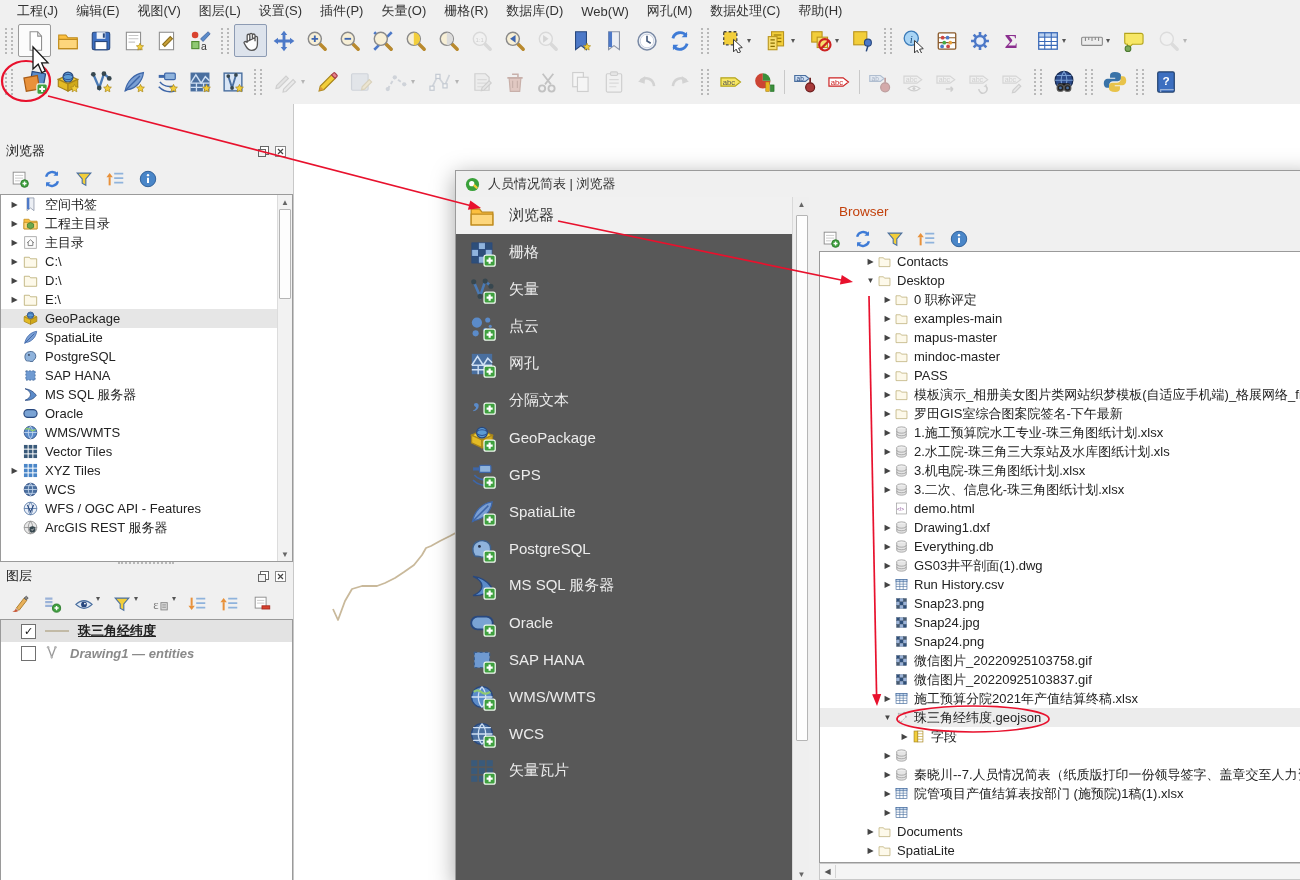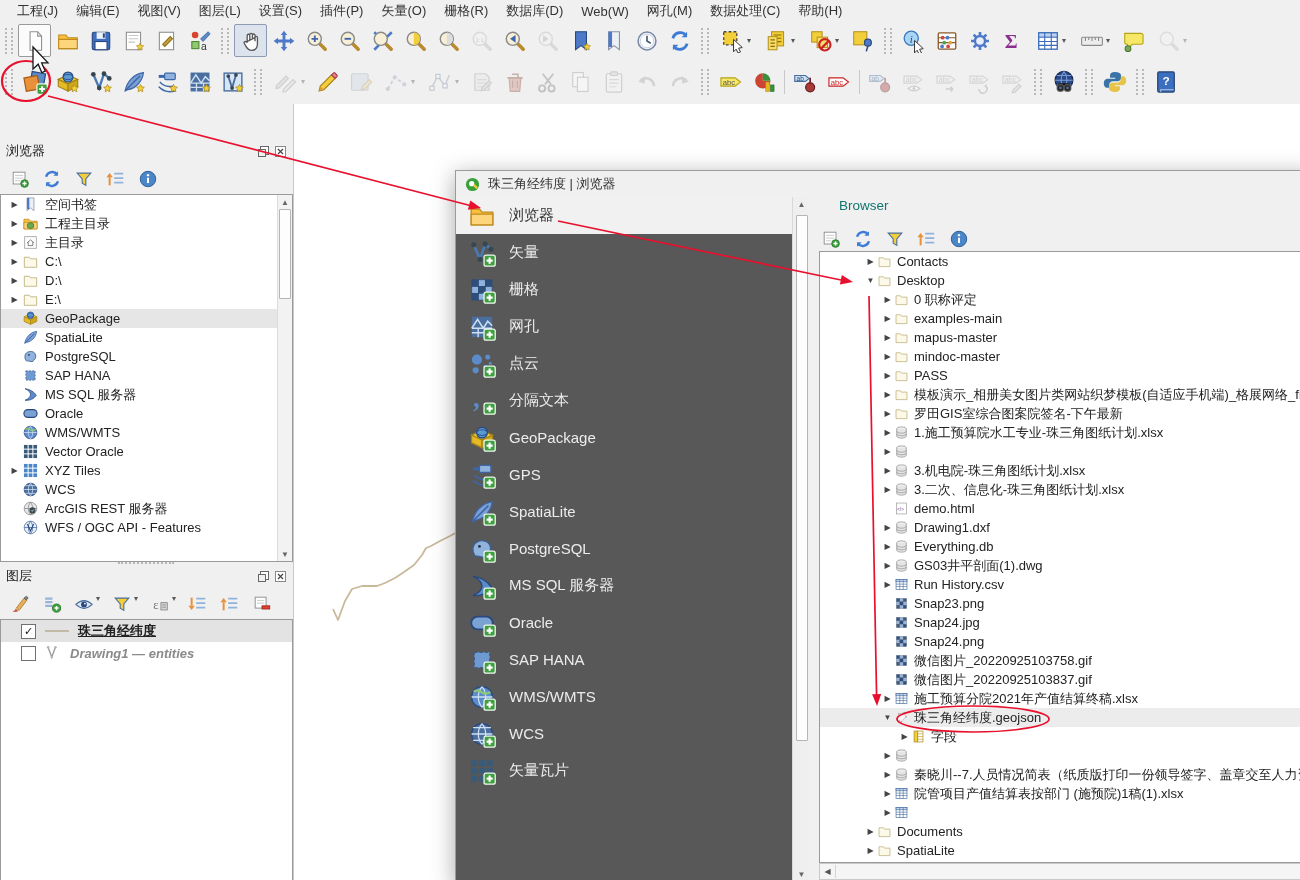--- a/index.html
+++ b/index.html
@@ -57,21 +57,21 @@
   #dialog{position:absolute;left:455px;top:170px;width:860px;height:712px;background:#f0f0f0;
           border:1px solid #9b9b9b;box-shadow:0 5px 22px rgba(0,0,0,.35)}
   #dlg-title{height:26px;display:flex;align-items:center;gap:7px;padding:0 8px;background:#f0f0f0;
              border-bottom:1px solid #dadada;color:#333}
   #dside{position:absolute;left:0;top:26px;bottom:0;width:336px;background:#585858;overflow:hidden}
   .srow{height:37px;display:flex;align-items:center;gap:13px;padding-left:12px;color:#ececec;font-size:15px}
   .srow.sel{background:#f1f1f1;color:#333}
   #dscroll{position:absolute;left:336px;top:26px;bottom:0;width:17px;background:#efefef;
            border-left:1px solid #d9d9d9;font-size:8px;color:#666}
   #dright{position:absolute;left:353px;top:26px;right:0;bottom:0;background:#f0f0f0}
-  #dbrowser-title{position:absolute;left:30px;top:1px;color:#0f766e;font-size:13.5px}
+  #dbrowser-title{position:absolute;left:30px;top:7px;color:#c2410c;font-size:13.5px}
   #dtb{position:absolute;left:12px;top:32px;display:flex;gap:12px;align-items:center}
   #dtree{position:absolute;left:10px;right:-10px;top:54px;height:610px;background:#fff;
          border:1px solid #9a9a9a;overflow:hidden}
   #dtree .trow{padding-left:0}
   #dtree .trow.sel{background:#ececec}
   #dhscroll{position:absolute;left:10px;right:-10px;top:666px;height:15px;background:#f5f5f5;
             border:1px solid #c9c9c9;display:flex;align-items:center}
   #dhscroll .sba{width:15px;height:13px;border-right:1px solid #d5d5d5;font-size:8px;color:#555;
                  display:flex;align-items:center;justify-content:center}
   
@@ -784,21 +784,21 @@
                   <rect x="14.7" y="2.5" width="4.8" height="4.8"></rect>
                   <rect x="2.5" y="8.6" width="4.8" height="4.8"></rect>
                   <rect x="8.6" y="8.6" width="4.8" height="4.8"></rect>
                   <rect x="14.7" y="8.6" width="4.8" height="4.8"></rect>
                   <rect x="2.5" y="14.7" width="4.8" height="4.8"></rect>
                   <rect x="8.6" y="14.7" width="4.8" height="4.8"></rect>
                   <rect x="14.7" y="14.7" width="4.8" height="4.8"></rect>
                 </g>
               </svg>
             </span>
-            <span class="tlabel">Vector Oracle</span>
+            <span class="tlabel">Vector Tiles</span>
           </div>
           <div class="trow">
             <span class="arr">▶</span>
             <span class="tico">
               <svg width="17" height="17" viewBox="0 0 22 22">
                 <g fill="#4a86c8">
                   <rect x="2.5" y="2.5" width="4.8" height="4.8"></rect>
                   <rect x="8.6" y="2.5" width="4.8" height="4.8"></rect>
                   <rect x="14.7" y="2.5" width="4.8" height="4.8"></rect>
                   <rect x="2.5" y="8.6" width="4.8" height="4.8"></rect>
@@ -819,38 +819,38 @@
                 <circle cx="11" cy="11" r="8.2" fill="#4a6f9f" stroke="#28487e"></circle>
                 <path d="M2.8 11h16.4M11 2.8a13 13 0 010 16.4M11 2.8a13 13 0 000 16.4M4 6h14M4 16h14" stroke="#cfe0f4" fill="none" stroke-width="1"></path>
               </svg>
             </span>
             <span class="tlabel">WCS</span>
           </div>
           <div class="trow">
             <span class="arr"></span>
             <span class="tico">
               <svg width="17" height="17" viewBox="0 0 22 22">
+                <circle cx="11" cy="11" r="8.2" fill="#e8eef8" stroke="#4a6f9f"></circle>
+                <path d="M2.8 11h16.4M11 2.8a13 13 0 010 16.4M11 2.8a13 13 0 000 16.4" stroke="#4a6f9f" fill="none" stroke-width="1"></path>
+                <path d="M7 6.5l4 9 4-9" stroke="#28487e" fill="none" stroke-width="1.4"></path>
+              </svg>
+            </span>
+            <span class="tlabel">WFS / OGC API - Features</span>
+          </div>
+          <div class="trow">
+            <span class="arr"></span>
+            <span class="tico">
+              <svg width="17" height="17" viewBox="0 0 22 22">
                 <circle cx="11" cy="11" r="8.2" fill="#e8e8e8" stroke="#8a8a8a"></circle>
                 <path d="M2.8 11h16.4M11 2.8a13 13 0 010 16.4M11 2.8a13 13 0 000 16.4" stroke="#8a8a8a" fill="none"></path>
                 <circle cx="13.5" cy="13.5" r="4" fill="#37474f"></circle>
                 <path d="M12 13.5l1.2 1.2 2-2.3" stroke="#fff" fill="none"></path>
               </svg>
             </span>
             <span class="tlabel">ArcGIS REST 服务器</span>
-          </div>
-          <div class="trow">
-            <span class="arr"></span>
-            <span class="tico">
-              <svg width="17" height="17" viewBox="0 0 22 22">
-                <circle cx="11" cy="11" r="8.2" fill="#e8eef8" stroke="#4a6f9f"></circle>
-                <path d="M2.8 11h16.4M11 2.8a13 13 0 010 16.4M11 2.8a13 13 0 000 16.4" stroke="#4a6f9f" fill="none" stroke-width="1"></path>
-                <path d="M7 6.5l4 9 4-9" stroke="#28487e" fill="none" stroke-width="1.4"></path>
-              </svg>
-            </span>
-            <span class="tlabel">WFS / OGC API - Features</span>
           </div>
         </div>
       <div class="vsb">
         <span class="sba">▲</span>
         <span class="thumb" style="height:88px"></span>
         <span class="sba" style="margin-top:auto">▼</span>
       </div>
     </div>
   </div>
 
@@ -965,45 +965,31 @@
     </svg>
 </div>
 
 <div id="dialog">
   <div id="dlg-title">
     <svg width="17" height="17" viewBox="0 0 22 22">
         <circle cx="11" cy="11" r="8.5" fill="#3aa13a"></circle>
         <circle cx="10" cy="10" r="3.4" fill="#fff"></circle>
         <rect x="11.5" y="11.5" width="6.5" height="3" rx="1" transform="rotate(45 14 13.5)" fill="#f2ce3a"></rect>
       </svg>
-    <span>珠三角经纬度 | 浏览器</span>
+    <span>人员情况简表 | 浏览器</span>
   </div>
   <div id="dside">
       <div class="srow sel">
         <span style="display: flex;">
           <svg width="28" height="28" viewBox="0 0 22 22">
             <path d="M2.5 5.5h6.5l2 2.5h8.5v10h-17z" fill="#fcbf3e" stroke="#c08c1e"></path>
             <path d="M2.5 9.5h17v8.5h-17z" fill="#fdd67c" stroke="#c08c1e"></path>
           </svg>
         </span>
         <span>浏览器</span>
-      </div>
-      <div class="srow">
-        <span style="display: flex;">
-          <svg width="28" height="28" viewBox="0 0 22 22">
-            <path d="M4.5 4.5L9.5 16l4-12 4.5 4" fill="none" stroke="#4a7ab5" stroke-width="2"></path>
-            <circle cx="4.5" cy="4.5" r="2" fill="#37474f"></circle>
-            <circle cx="13.5" cy="4" r="2" fill="#37474f"></circle>
-            <circle cx="9.5" cy="16" r="2" fill="#37474f"></circle>
-            <circle cx="18" cy="8" r="2" fill="#37474f"></circle>
-            <rect x="12.6" y="12.6" width="8.8" height="8.8" rx="1.6" fill="#3fa03f" stroke="#eef7ee" stroke-width="1"></rect>
-            <path d="M17 14.6v4.8M14.6 17h4.8" stroke="#fff" stroke-width="1.7"></path>
-          </svg>
-        </span>
-        <span>矢量</span>
       </div>
       <div class="srow">
         <span style="display: flex;">
           <svg width="28" height="28" viewBox="0 0 22 22">
             <g stroke="#28487e" stroke-width=".5">
               <rect x="3" y="3" width="5.3" height="5.3" fill="#2e4f7a"></rect>
               <rect x="8.3" y="3" width="5.3" height="5.3" fill="#8fb3dc"></rect>
               <rect x="13.6" y="3" width="5.3" height="5.3" fill="#2e4f7a"></rect>
               <rect x="3" y="8.3" width="5.3" height="5.3" fill="#8fb3dc"></rect>
               <rect x="8.3" y="8.3" width="5.3" height="5.3" fill="#2e4f7a"></rect>
@@ -1014,42 +1000,56 @@
             </g>
             <rect x="12.6" y="12.6" width="8.8" height="8.8" rx="1.6" fill="#3fa03f" stroke="#eef7ee" stroke-width="1"></rect>
             <path d="M17 14.6v4.8M14.6 17h4.8" stroke="#fff" stroke-width="1.7"></path>
           </svg>
         </span>
         <span>栅格</span>
       </div>
       <div class="srow">
         <span style="display: flex;">
           <svg width="28" height="28" viewBox="0 0 22 22">
-            <rect x="3" y="3" width="16" height="16" fill="#4a6f9f"></rect>
-            <path d="M3 12l4.5-7 4.5 7 3.5-5.5L19 10" stroke="#cfe0f4" fill="none" stroke-width="1.2"></path>
-            <path d="M3 12h16M3 15.5h16M8 12v7M14 12v7" stroke="#cfe0f4" stroke-width="1.1"></path>
+            <path d="M4.5 4.5L9.5 16l4-12 4.5 4" fill="none" stroke="#4a7ab5" stroke-width="2"></path>
+            <circle cx="4.5" cy="4.5" r="2" fill="#37474f"></circle>
+            <circle cx="13.5" cy="4" r="2" fill="#37474f"></circle>
+            <circle cx="9.5" cy="16" r="2" fill="#37474f"></circle>
+            <circle cx="18" cy="8" r="2" fill="#37474f"></circle>
             <rect x="12.6" y="12.6" width="8.8" height="8.8" rx="1.6" fill="#3fa03f" stroke="#eef7ee" stroke-width="1"></rect>
             <path d="M17 14.6v4.8M14.6 17h4.8" stroke="#fff" stroke-width="1.7"></path>
           </svg>
         </span>
-        <span>网孔</span>
+        <span>矢量</span>
       </div>
       <div class="srow">
         <span style="display: flex;">
           <svg width="28" height="28" viewBox="0 0 22 22">
             <circle cx="7" cy="7.5" r="4" fill="#5b8bc9"></circle>
             <circle cx="15.5" cy="5.5" r="2" fill="#5b8bc9"></circle>
             <circle cx="6" cy="16" r="2.4" fill="#5b8bc9"></circle>
             <circle cx="13.5" cy="13" r="1.5" fill="#5b8bc9"></circle>
             <circle cx="17.5" cy="10.5" r="1.2" fill="#5b8bc9"></circle>
             <rect x="12.6" y="12.6" width="8.8" height="8.8" rx="1.6" fill="#3fa03f" stroke="#eef7ee" stroke-width="1"></rect>
             <path d="M17 14.6v4.8M14.6 17h4.8" stroke="#fff" stroke-width="1.7"></path>
           </svg>
         </span>
         <span>点云</span>
+      </div>
+      <div class="srow">
+        <span style="display: flex;">
+          <svg width="28" height="28" viewBox="0 0 22 22">
+            <rect x="3" y="3" width="16" height="16" fill="#4a6f9f"></rect>
+            <path d="M3 12l4.5-7 4.5 7 3.5-5.5L19 10" stroke="#cfe0f4" fill="none" stroke-width="1.2"></path>
+            <path d="M3 12h16M3 15.5h16M8 12v7M14 12v7" stroke="#cfe0f4" stroke-width="1.1"></path>
+            <rect x="12.6" y="12.6" width="8.8" height="8.8" rx="1.6" fill="#3fa03f" stroke="#eef7ee" stroke-width="1"></rect>
+            <path d="M17 14.6v4.8M14.6 17h4.8" stroke="#fff" stroke-width="1.7"></path>
+          </svg>
+        </span>
+        <span>网孔</span>
       </div>
       <div class="srow">
         <span style="display: flex;">
           <svg width="28" height="28" viewBox="0 0 22 22">
             <text x="4" y="16" font-size="21" font-weight="bold" fill="#5b8bc9" font-family="serif">,</text>
             <rect x="12.6" y="12.6" width="8.8" height="8.8" rx="1.6" fill="#3fa03f" stroke="#eef7ee" stroke-width="1"></rect>
             <path d="M17 14.6v4.8M14.6 17h4.8" stroke="#fff" stroke-width="1.7"></path>
           </svg>
         </span>
         <span>分隔文本</span>
@@ -1316,20 +1316,21 @@
         </div>
         <div class="trow" style="padding-left: 61px;">
           <span class="arr" style="width: 13px;">▶</span>
           <span class="tico" style="margin-right: 5px;">
             <svg width="15" height="15" viewBox="0 0 22 22">
               <ellipse cx="11" cy="5.5" rx="7" ry="2.8" fill="#f0f0f0" stroke="#8a8a8a"></ellipse>
               <path d="M4 5.5v11c0 1.5 3.1 2.8 7 2.8s7-1.3 7-2.8v-11" fill="#e5e5e5" stroke="#8a8a8a"></path>
               <path d="M4 9.2c0 1.5 3.1 2.8 7 2.8s7-1.3 7-2.8M4 13c0 1.5 3.1 2.8 7 2.8s7-1.3 7-2.8" fill="none" stroke="#8a8a8a"></path>
             </svg>
           </span>
+          <span class="tlabel">2.水工院-珠三角三大泵站及水库图纸计划.xls</span>
         </div>
         <div class="trow" style="padding-left: 61px;">
           <span class="arr" style="width: 13px;">▶</span>
           <span class="tico" style="margin-right: 5px;">
             <svg width="15" height="15" viewBox="0 0 22 22">
               <ellipse cx="11" cy="5.5" rx="7" ry="2.8" fill="#f0f0f0" stroke="#8a8a8a"></ellipse>
               <path d="M4 5.5v11c0 1.5 3.1 2.8 7 2.8s7-1.3 7-2.8v-11" fill="#e5e5e5" stroke="#8a8a8a"></path>
               <path d="M4 9.2c0 1.5 3.1 2.8 7 2.8s7-1.3 7-2.8M4 13c0 1.5 3.1 2.8 7 2.8s7-1.3 7-2.8" fill="none" stroke="#8a8a8a"></path>
             </svg>
           </span>

